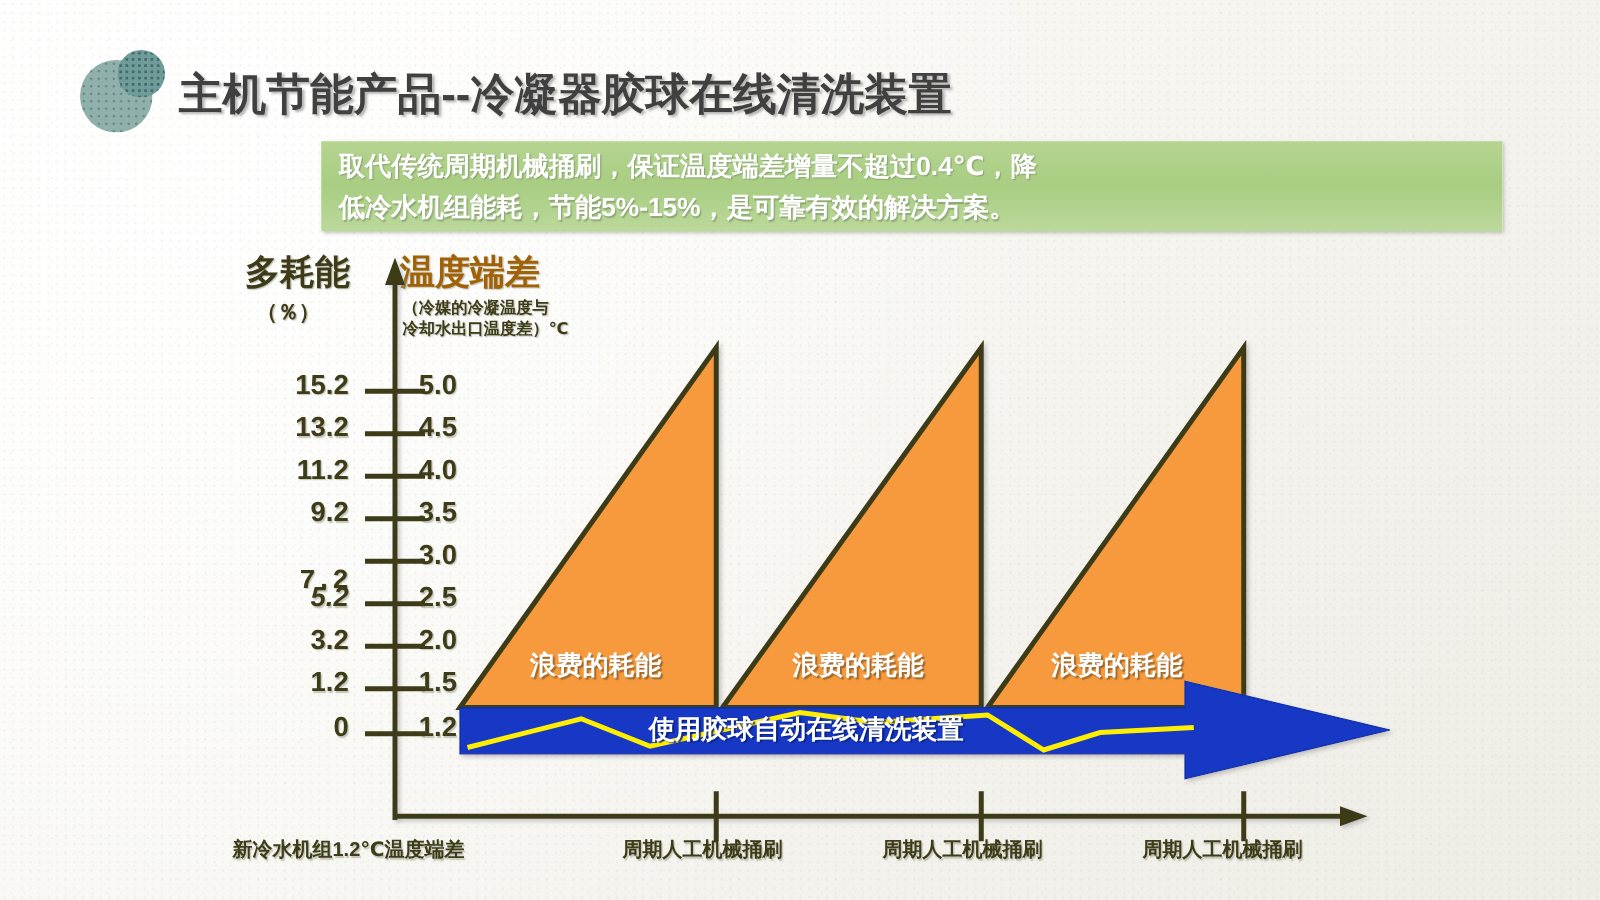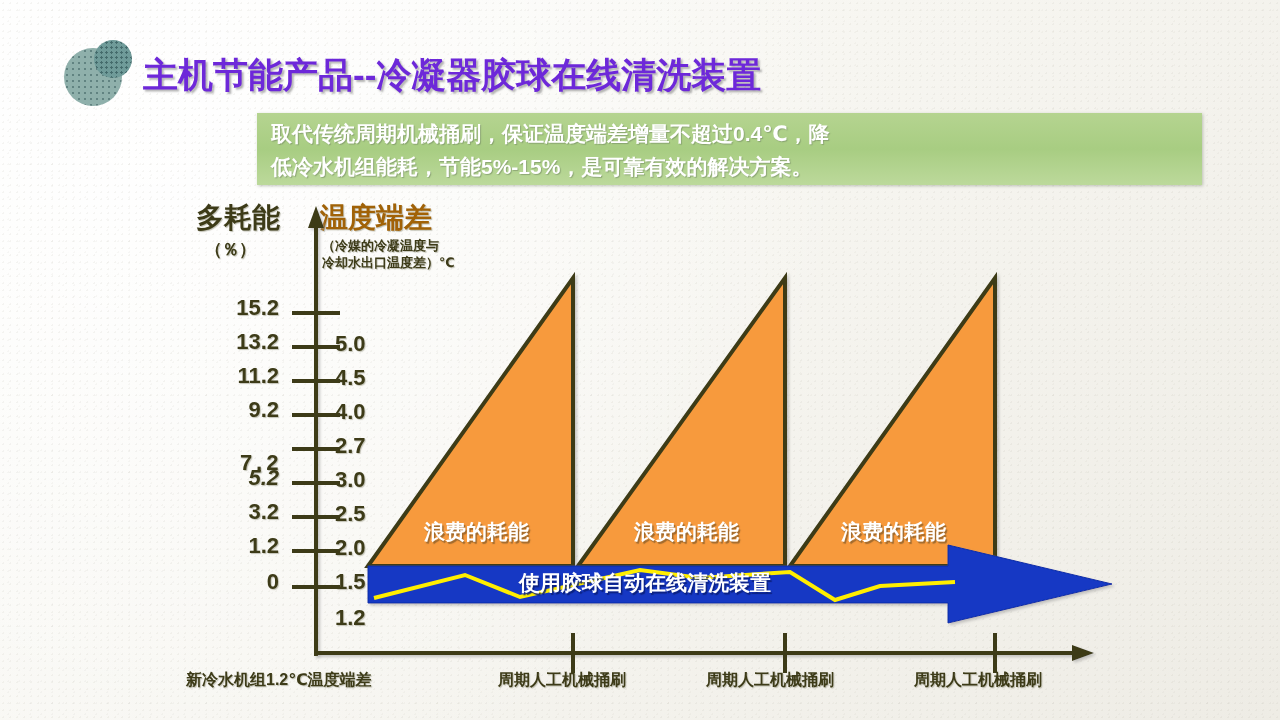--- a/index.html
+++ b/index.html
@@ -29,21 +29,21 @@
     background-image:radial-gradient(rgba(60,95,95,.55) 1.1px, transparent 1.2px);
     background-size:6px 6px;}
   .logo .c2{position:absolute;left:32px;top:2px;width:38px;height:38px;border-radius:50%;
     background:#6f9b99;
     background-image:radial-gradient(rgba(40,75,78,.6) 1.1px, transparent 1.2px);
     background-size:5px 5px;}
 
   
   .title{
     position:absolute;left:143px;top:52px;
-    font-size:35px;font-weight:bold;color:#6d28d9;letter-spacing:0px;
+    font-size:35px;font-weight:bold;color:#404040;letter-spacing:0px;
     text-shadow:2px 2px 2px rgba(120,120,120,.55);
     white-space:nowrap;
     text-align:center;
   }
 
   
   .banner{
     position:absolute;left:257px;top:113px;width:945px;height:72px;
     background:linear-gradient(180deg,#b5d490 0%,#a8cd82 50%,#bcd99b 100%);
     box-shadow:1px 1px 3px rgba(120,130,110,.45);
@@ -61,21 +61,21 @@
   .ylabel-a-unit{position:absolute;left:205px;top:238px;font-size:17px;font-weight:bold;color:#3d3b18;
     text-shadow:1px 1px 1px rgba(150,150,130,.6);}
   .ylabel-b{position:absolute;left:320px;top:199px;font-size:28px;font-weight:bold;color:#a16207;
     text-shadow:1px 1px 1px rgba(150,150,130,.6);white-space:nowrap;}
   .ylabel-b-sub{position:absolute;left:322px;top:237px;font-size:13px;font-weight:bold;color:#3d3b18;
     line-height:17px;text-shadow:1px 1px 1px rgba(150,150,130,.55);white-space:nowrap;}
 
   .tick-left,.tick-right{position:absolute;font-size:22px;font-weight:bold;color:#3d3b18;
     text-shadow:1px 1px 1px rgba(150,150,130,.55);}
   .tick-left{width:64px;text-align:right;}
-  .tick-right{width:50px;text-align:left;margin-top:36px;}
+  .tick-right{width:50px;text-align:left;}
 
   .xlabel{position:absolute;font-size:16px;font-weight:bold;color:#3d3b18;white-space:nowrap;
     text-shadow:1px 1px 1px rgba(150,150,130,.55);}
 
   .tri-label{position:absolute;font-size:21px;font-weight:bold;color:#ffffff;white-space:nowrap;
     text-shadow:1.5px 1.5px 1px rgba(130,90,40,.75);}
 
   .band-label{position:absolute;left:519px;top:569px;font-size:21px;font-weight:bold;color:#ffffff;
     white-space:nowrap;text-shadow:1.5px 1.5px 1px rgba(10,30,120,.9);z-index:6;}
 </style>
@@ -112,21 +112,21 @@
     <div class="tick-left" style="left:215px;top:397px;">9.2</div>
     <div class="tick-left" style="left:215px;top:452px;font-family:Liberation Mono, monospace;">7.2</div>
     <div class="tick-left" style="left:215px;top:465px;font-style:italic;">5.2</div>
     <div class="tick-left" style="left:215px;top:499px;">3.2</div>
     <div class="tick-left" style="left:215px;top:533px;">1.2</div>
     <div class="tick-left" style="left:215px;top:569px;">0</div>
 
     <div class="tick-right" style="left:335px;top:295px;">5.0</div>
     <div class="tick-right" style="left:335px;top:329px;">4.5</div>
     <div class="tick-right" style="left:335px;top:363px;">4.0</div>
-    <div class="tick-right" style="left:335px;top:397px;">2.7</div>
+    <div class="tick-right" style="left:335px;top:397px;">3.5</div>
     <div class="tick-right" style="left:335px;top:431px;">3.0</div>
     <div class="tick-right" style="left:335px;top:465px;">2.5</div>
     <div class="tick-right" style="left:335px;top:499px;">2.0</div>
     <div class="tick-right" style="left:335px;top:533px;">1.5</div>
     <div class="tick-right" style="left:335px;top:569px;">1.2</div>
 
     <svg width="1280" height="720" style="position:absolute;left:0;top:0;">
       <defs>
         <filter id="sh" x="-30%" y="-30%" width="170%" height="170%">
           <feDropShadow dx="2" dy="2" stdDeviation="1.6" flood-color="#999" flood-opacity="0.55"></feDropShadow>

